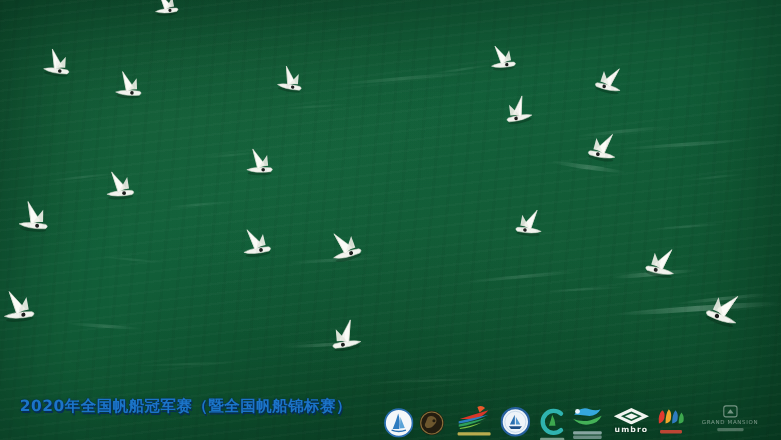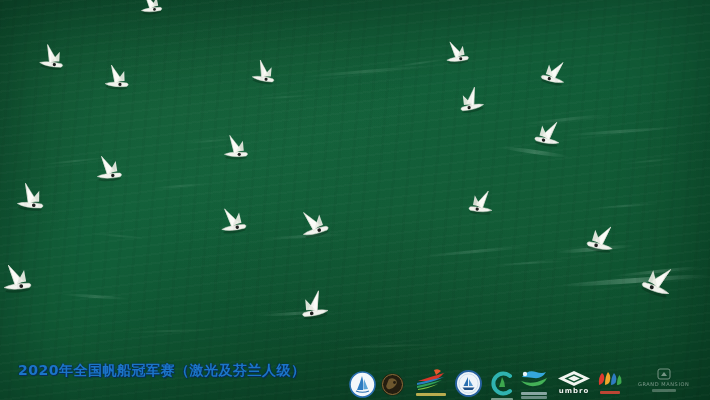--- a/index.html
+++ b/index.html
@@ -244,21 +244,21 @@
     <path d="M6 27 Q14 23.5 30 25 Q33.5 26.5 30 29 Q14 31 6 27 Z" fill="#f2f3ee" stroke="#d4d9cd" stroke-width=".5"></path>
     <line x1="17" y1="26" x2="12" y2="6" stroke="#d9ddd2" stroke-width=".7"></line>
     <path d="M17 26 L12 6 L24.5 22 Z" fill="#fbfbf7" stroke="#e3e6da" stroke-width=".4"></path>
     <path d="M18.5 24 L26.5 12 L27.5 23 Z" fill="#edefe6" opacity=".92"></path>
     <circle cx="22.5" cy="27" r="1.8" fill="#1c1c1c"></circle>
   </svg>
 </div>
     </div>
 
   <div class="title-block">
-    <div class="title-line" id="title-l1" style="color: rgb(27, 116, 200);">2020年全国帆船冠军赛（激光及芬兰人级）</div>
+    <div class="title-line" id="title-l1" style="color: rgb(27, 116, 200);">2020年全国帆船冠军赛（暨全国帆船锦标赛）</div>
   </div>
 
   <div class="sponsor-strip">
 
     <div class="logo" style="left:349px;top:11px;">
       <svg width="27" height="27" viewBox="0 0 27 27">
         <circle cx="13.5" cy="13.5" r="12.5" fill="#f4f7fa" stroke="#2a6fb0" stroke-width="1.6"></circle>
         <path d="M13 5 Q11 12 8 19 L14 19 Q15 11 13 5 Z" fill="#2f7cc0"></path>
         <path d="M15 8 Q17 13 19 18 L14.5 18.5 Z" fill="#5aa3d8"></path>
         <path d="M7 20 q6.5 2.5 13 0" stroke="#2a6fb0" stroke-width="1.2" fill="none"></path>

